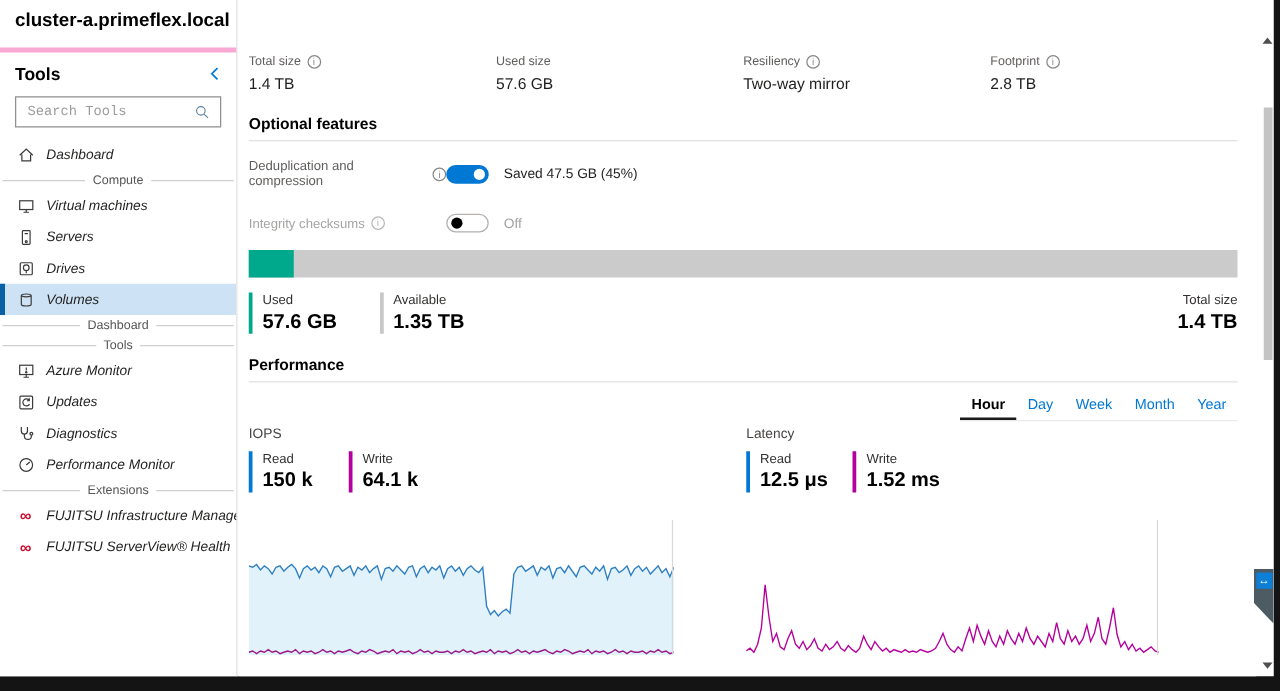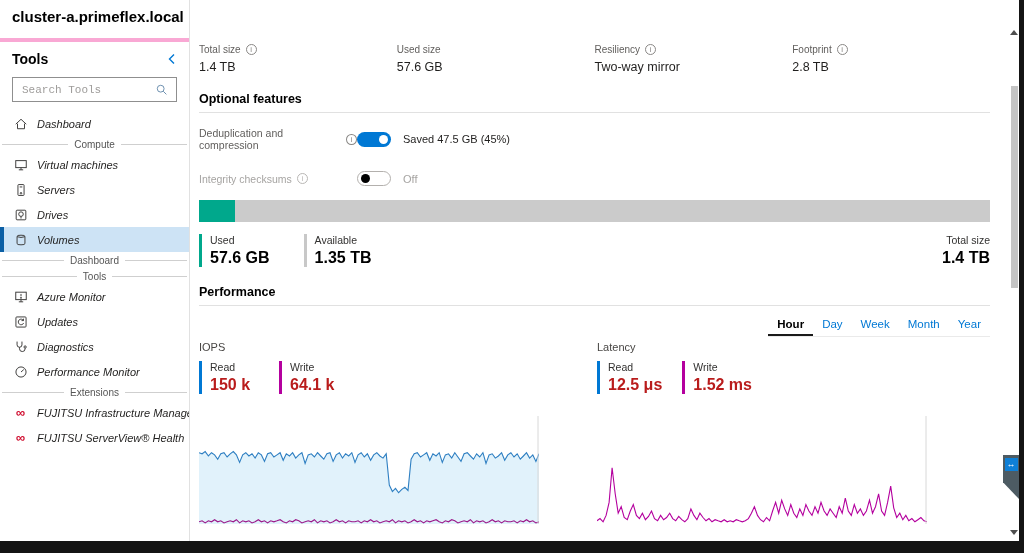--- a/index.html
+++ b/index.html
@@ -77,21 +77,21 @@
 
   .perf-row { display:flex; margin-top:4px; }
   .perf-panel-left { width:340px; margin-right:58px; }
   .perf-panel-right { width:330px; }
   .perf-title { font-size:11px; color:#484644; }
   .mini-stats { display:flex; margin-top:8px; }
   .mini-stat { border-left:3px solid; padding-left:8px; margin-right:20px; min-width:60px; }
   .mini-stat.read { border-color:#0078d4; }
   .mini-stat.write { border-color:#b4009e; }
   .mini-label { font-size:10.5px; color:#323130; }
-  .mini-value { font-size:16px; font-weight:bold; color:#b91c1c; margin-top:3px; }
+  .mini-value { font-size:16px; font-weight:bold; color:#000000; margin-top:3px; }
   .chart-wrap { margin-top:22px; }
   svg.chart { display:block; }
 
   
   .scrollbar { position:absolute; left:1008px; top:26px; width:12px; height:515px; }
   .sb-up { position:absolute; top:4px; left:2px; width:0; height:0; cursor:pointer;
            border-left:4px solid transparent; border-right:4px solid transparent; border-bottom:5px solid #4f4f4f; }
   .sb-down { position:absolute; bottom:6px; left:2px; width:0; height:0; cursor:pointer;
            border-left:4px solid transparent; border-right:4px solid transparent; border-top:5px solid #4f4f4f; }
   .sb-thumb { position:absolute; top:60px; left:3px; width:7px; height:202px; background:#c4c4c4; cursor:pointer; }

